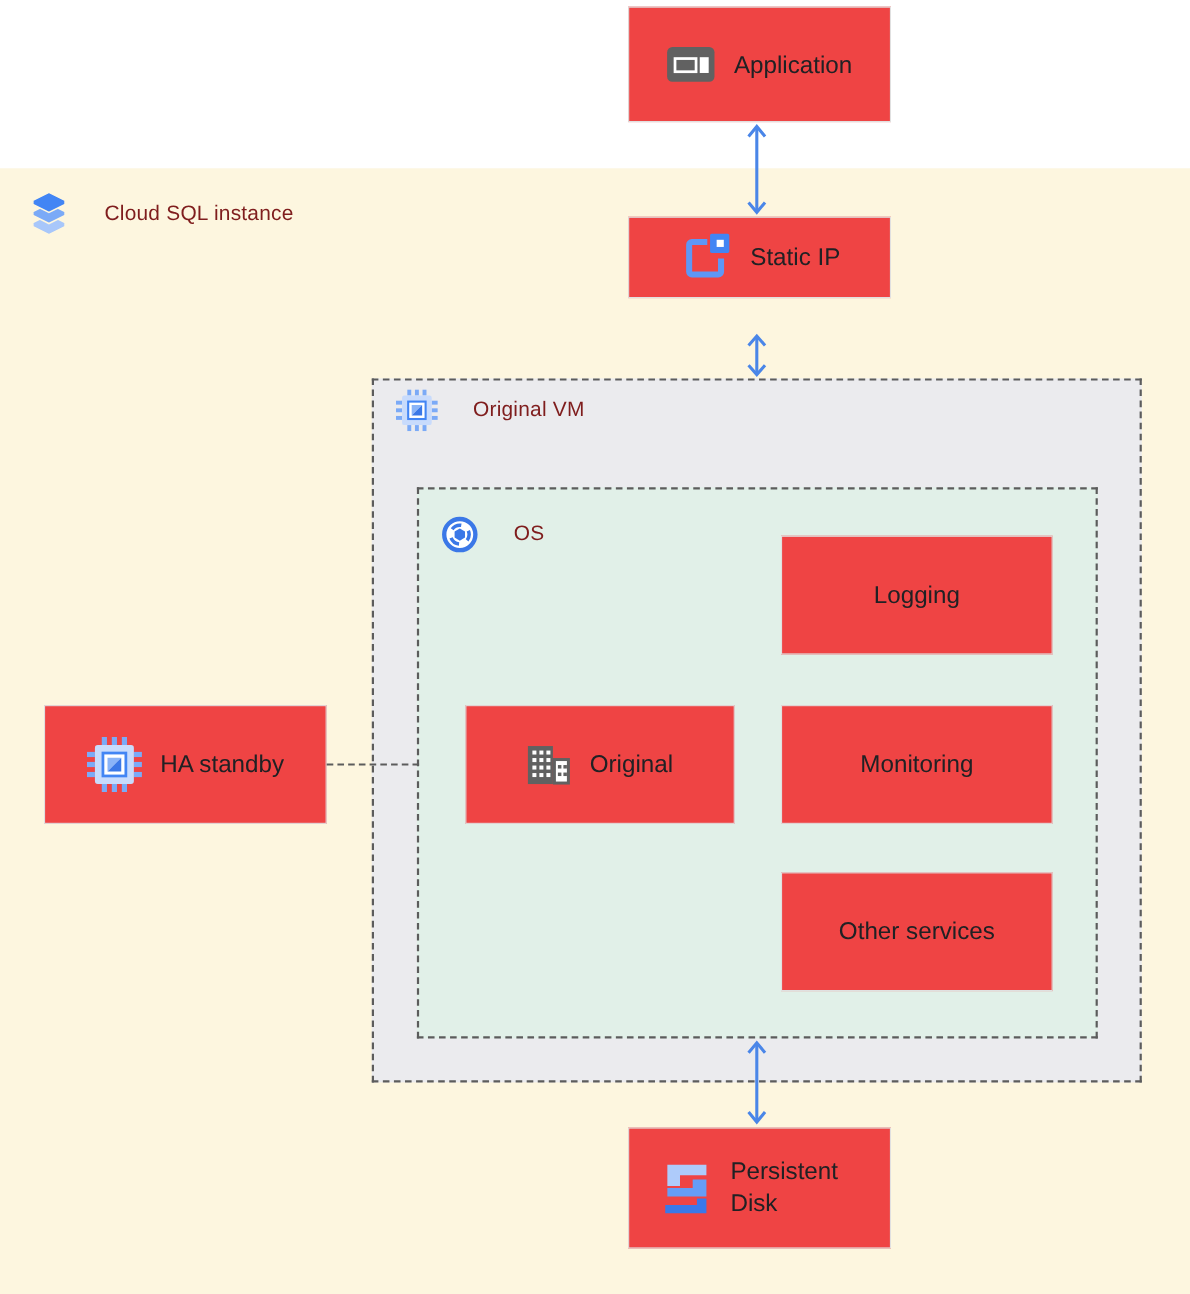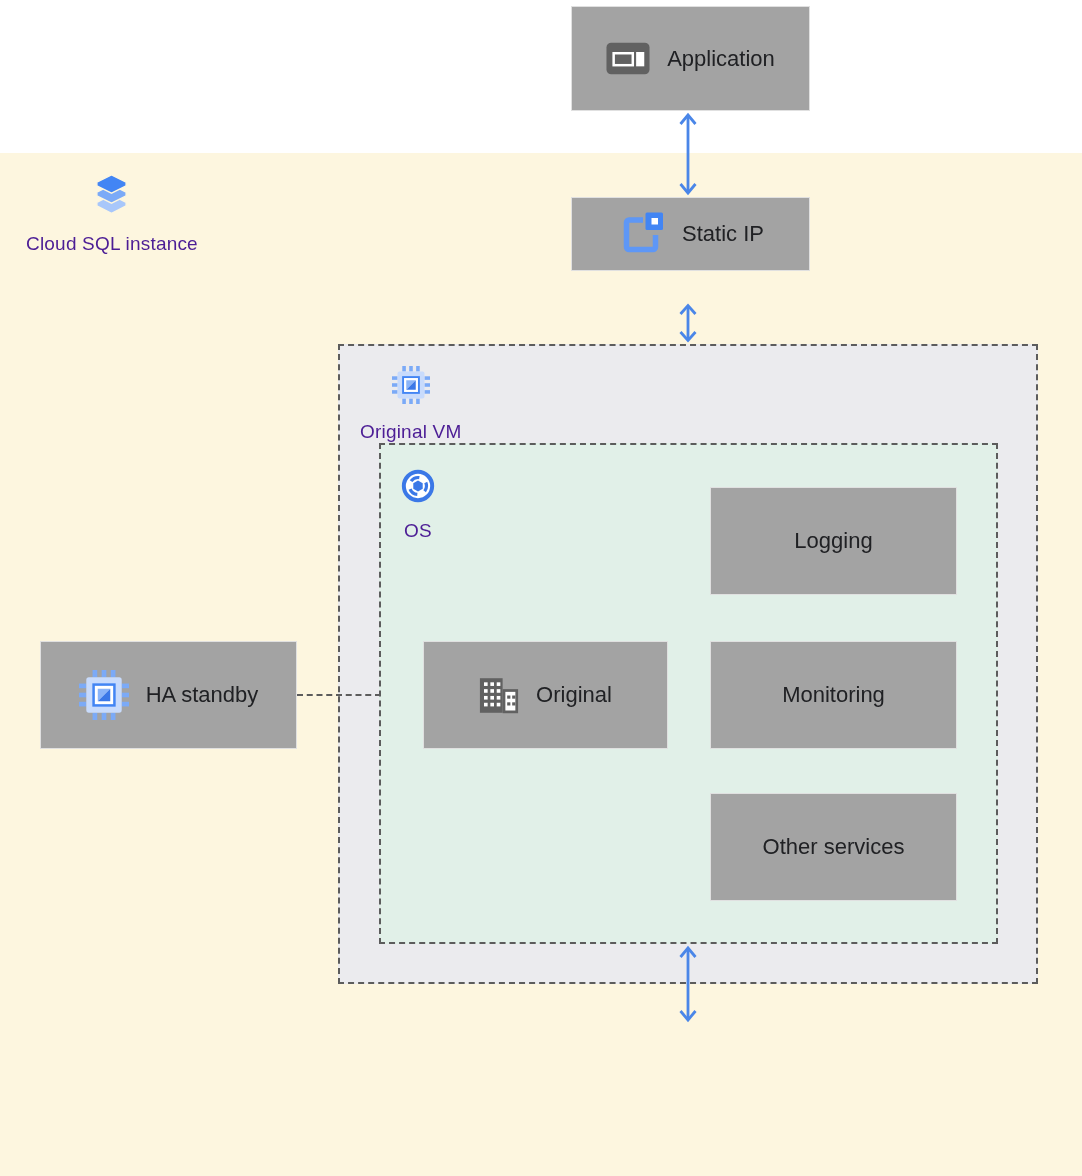--- a/index.html
+++ b/index.html
@@ -29,29 +29,28 @@
     position: absolute;
     left: 379px; top: 443px;
     width: 619px; height: 501px;
     background: #e1f0e8;
     border: 2px dashed #5c5c5c;
   }
   .zone-label {
     position: absolute;
     display: flex;
     align-items: center;
-    gap: 17px;
-    color: #4c1d95;
+    gap: 32px;
+    color: #7f1d1d;
     font-size: 19px;
     letter-spacing: 0.2px;
-    flex-direction: column;
   }
   .node {
     position: absolute;
-    background: #a3a3a3;
+    background: #ef4444;
     border: 1px solid #e0e0e0;
     display: flex;
     align-items: center;
     justify-content: center;
     gap: 17px;
     font-size: 22px;
     color: #202124;
   }
   .node .wrap-label { max-width: 118px; line-height: 1.3; }
   .arrow { position: absolute; }
@@ -72,21 +71,21 @@
       <svg width="37" height="42" viewBox="0 0 40 46">
         <path d="M20 27 L36 35 V39 L20 47 L4 39 V35 Z" fill="#a8c7fa" stroke="#fdf6df" stroke-width="1.5" transform="translate(0,-4)"></path>
         <path d="M20 14 L36 22 V26 L20 34 L4 26 V22 Z" fill="#7baaf7" stroke="#fdf6df" stroke-width="1.5" transform="translate(0,-2)"></path>
         <path d="M20 1 L36 9 V13 L20 21 L4 13 V9 Z" fill="#4285f4" stroke="#fdf6df" stroke-width="1.5"></path>
       </svg>
     </span>
     <span>Cloud SQL instance</span>
   </div>
 
   <div class="zone-vm"></div>
-  <div class="zone-label" style="left:360px; top:366px;">
+  <div class="zone-label" style="left:360px; top:354px;">
     <span>
       <svg width="38" height="38" viewBox="0 0 48 48">
         <g fill="#7baaf7">
           <rect x="13" y="0" width="4.5" height="7"></rect>
             <rect x="21.75" y="0" width="4.5" height="7"></rect>
             <rect x="30.5" y="0" width="4.5" height="7"></rect>
           <rect x="13" y="41" width="4.5" height="7"></rect>
             <rect x="21.75" y="41" width="4.5" height="7"></rect>
             <rect x="30.5" y="41" width="4.5" height="7"></rect>
           <rect x="0" y="13" width="7" height="4.5"></rect>
@@ -200,20 +199,30 @@
         <polygon points="30,18 30,30 18,30" fill="#3b78e7"></polygon>
       </svg>
     </span>
     <span>HA standby</span>
   </div>
 
   <div class="node" style="left:710px; top:793px; width:247px; height:108px;">
     <span>Other services</span>
   </div>
 
+  <div class="node" style="left:571px; top:1025px; width:239px; height:110px;">
+    <span>
+      <svg width="48" height="50" viewBox="0 0 50 52">
+        <path d="M8 4 H45 V14 H20 V24 H8 Z" fill="#aecbfa"></path>
+        <path d="M32 18 H45 V34 H8 V26 H32 Z" fill="#669df6"></path>
+        <path d="M36 36 H45 V50 H6 V42 H36 Z" fill="#3b78e8"></path>
+      </svg>
+    </span>
+    <span class="wrap-label">Persistent Disk</span>
+  </div>
 
   <div class="arrow" style="left:676px; top:112px;">
     <svg width="24" height="84" viewBox="0 0 24 84">
       <line x1="12" y1="4" x2="12" y2="80" stroke="#4a86e8" stroke-width="2.8"></line>
       <polyline points="4.5,12 12,3 19.5,12" fill="none" stroke="#4a86e8" stroke-width="2.8"></polyline>
       <polyline points="4.5,72 12,81 19.5,72" fill="none" stroke="#4a86e8" stroke-width="2.8"></polyline>
     </svg>
   </div>
 
   <div class="arrow" style="left:676px; top:303px;">

